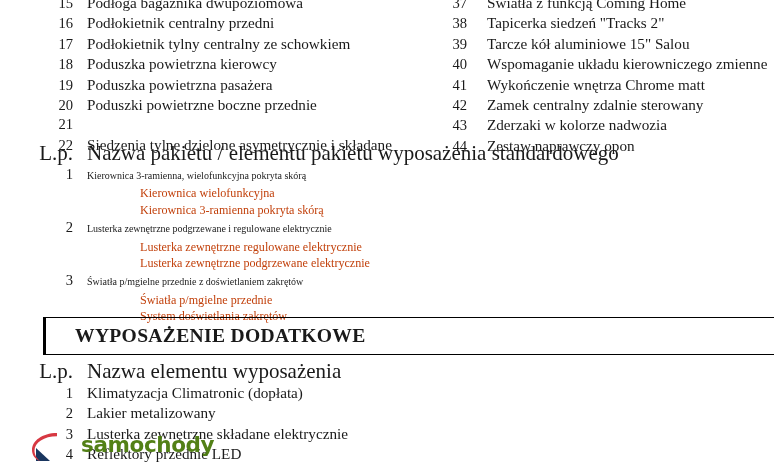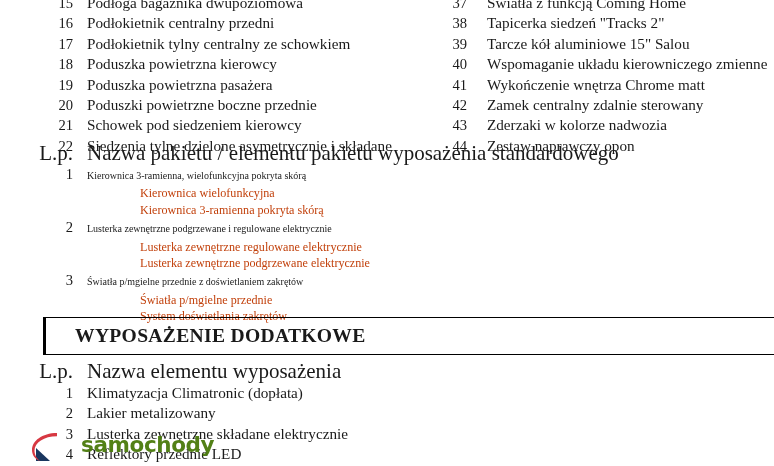--- a/index.html
+++ b/index.html
@@ -191,21 +191,20 @@
         <div class="row">
           <span class="num">19</span>
           <span class="txt">Poduszka powietrzna pasażera</span>
         </div>
         <div class="row">
           <span class="num">20</span>
           <span class="txt">Poduszki powietrzne boczne przednie</span>
         </div>
         <div class="row">
           <span class="num">21</span>
-          <span class="txt">Schowek pod siedzeniem kierowcy</span>
         </div>
         <div class="row">
           <span class="num">22</span>
           <span class="txt">Siedzenia tylne dzielone asymetrycznie i składane</span>
         </div>
       </div>
 
       <div class="col-right">
         <div class="row">
           <span class="num">37</span>

